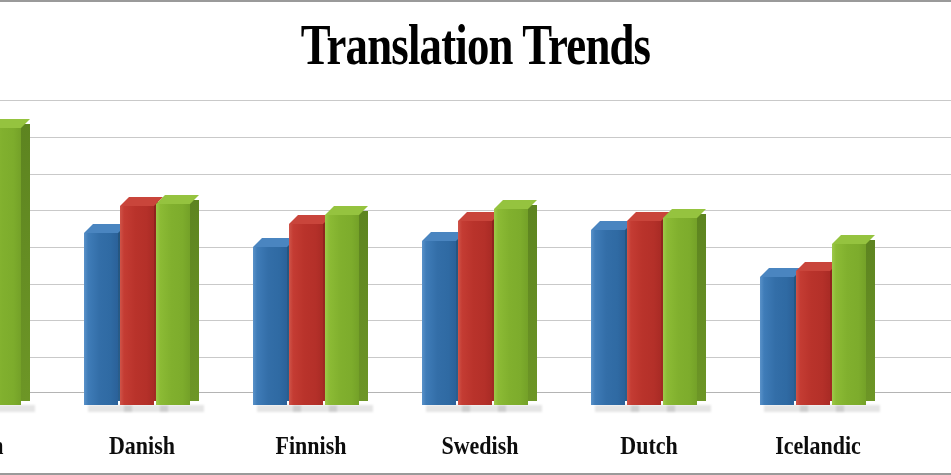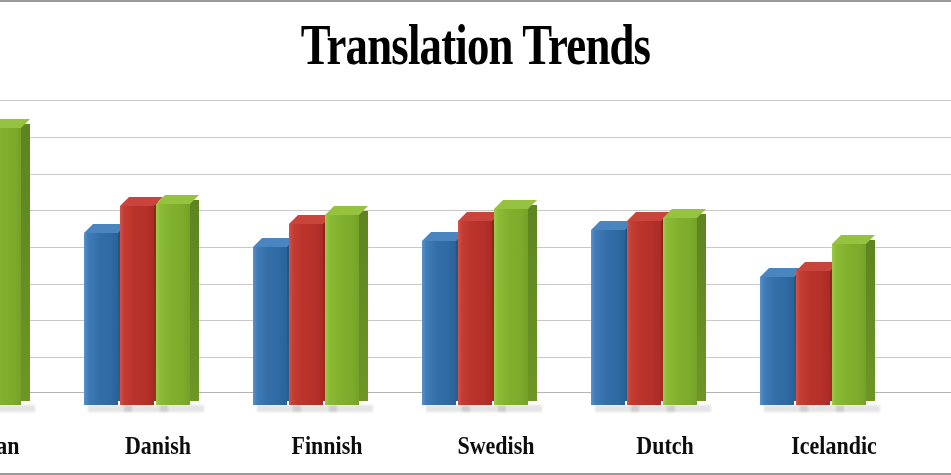--- a/index.html
+++ b/index.html
@@ -129,21 +129,21 @@
     bottom: 2px;
     height: 7px;
     background: rgba(0,0,0,0.10);
     filter: blur(1px);
     z-index: 1;
   }
 
   
   #category-axis {
     position: absolute;
-    left: 16px;
+    left: 0;
     top: 412px;
     width: 832px;
     height: 62px;
   }
   .cat-label {
     position: absolute;
     top: 18px;
     font-family: "Liberation Serif", "DejaVu Serif", serif;
     font-weight: bold;
     font-size: 25px;

